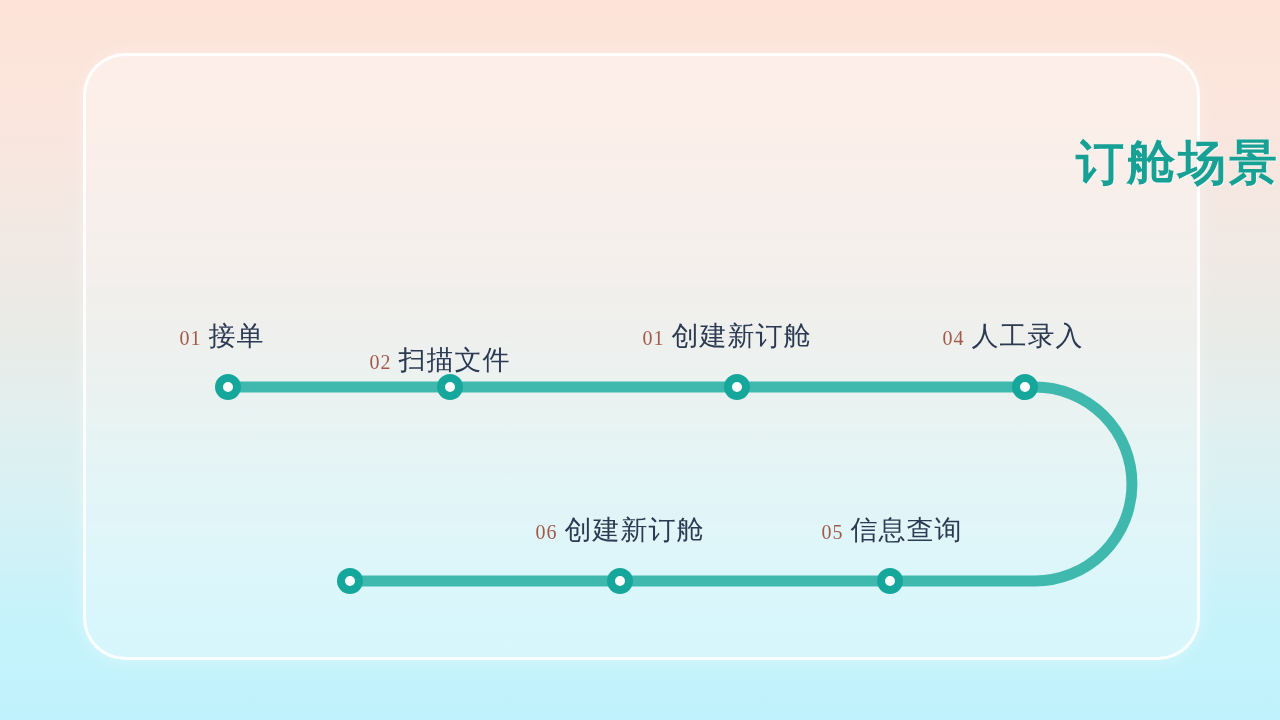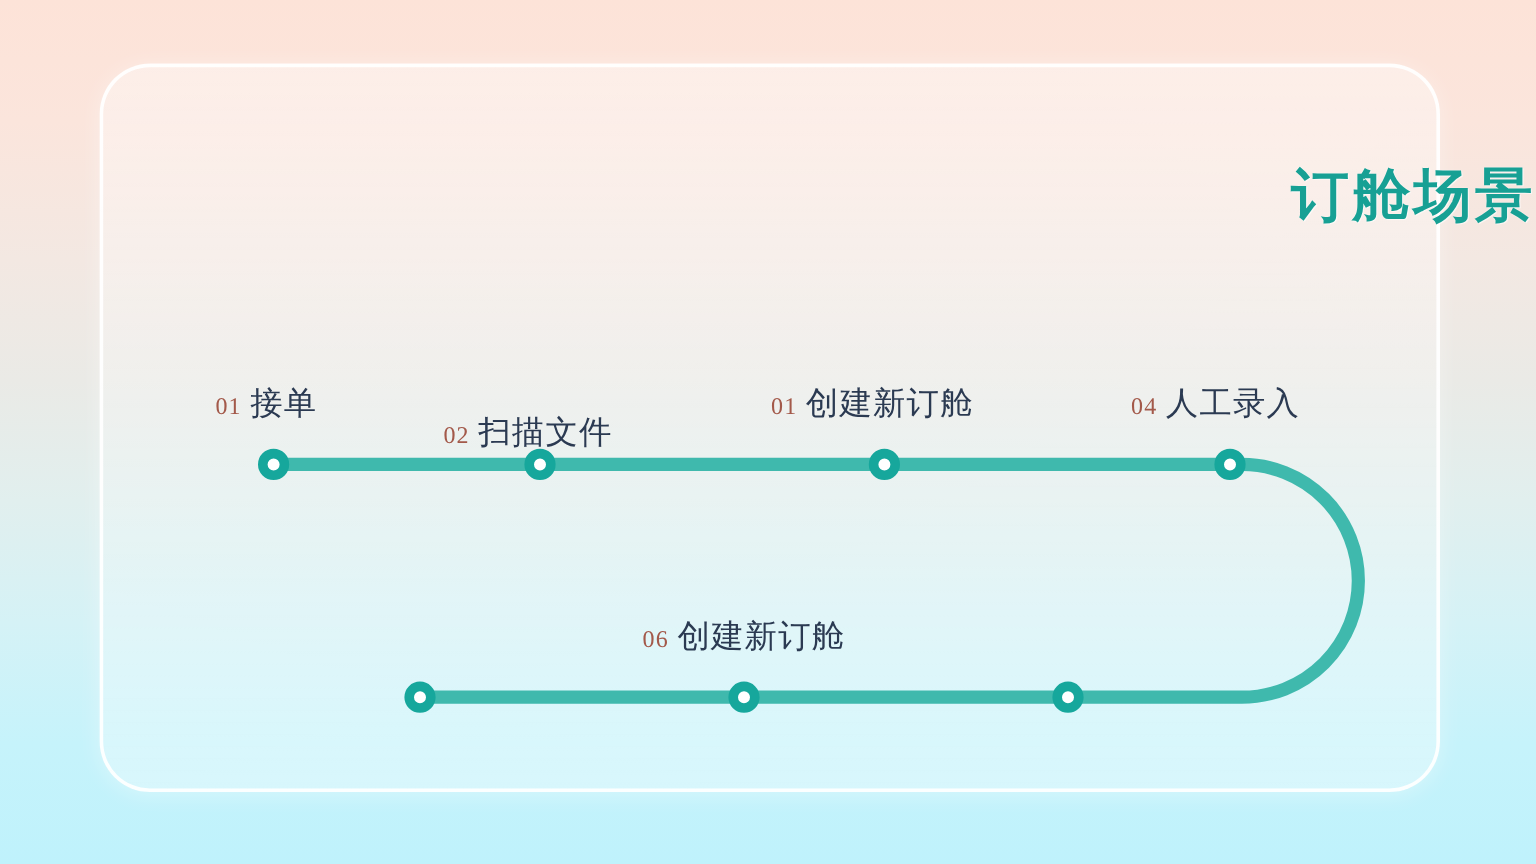--- a/index.html
+++ b/index.html
@@ -138,17 +138,20 @@
   <div class="step-label" style="left:440px; top:323px;margin-top:24px;">
     <span class="num">02</span><span class="txt">扫描文件</span>
   </div>
   <div class="step-label" style="left:727px; top:323px;">
     <span class="num">01</span><span class="txt">创建新订舱</span>
   </div>
   <div class="step-label" style="left:1013px; top:323px;">
     <span class="num">04</span><span class="txt">人工录入</span>
   </div>
 
+  <div class="step-label" style="left:892px; top:517px;">
+    <span class="num">05</span><span class="txt">信息查询</span>
+  </div>
   <div class="step-label" style="left:620px; top:517px;">
     <span class="num">06</span><span class="txt">创建新订舱</span>
   </div>
 
 </div>
 
 </body></html>

